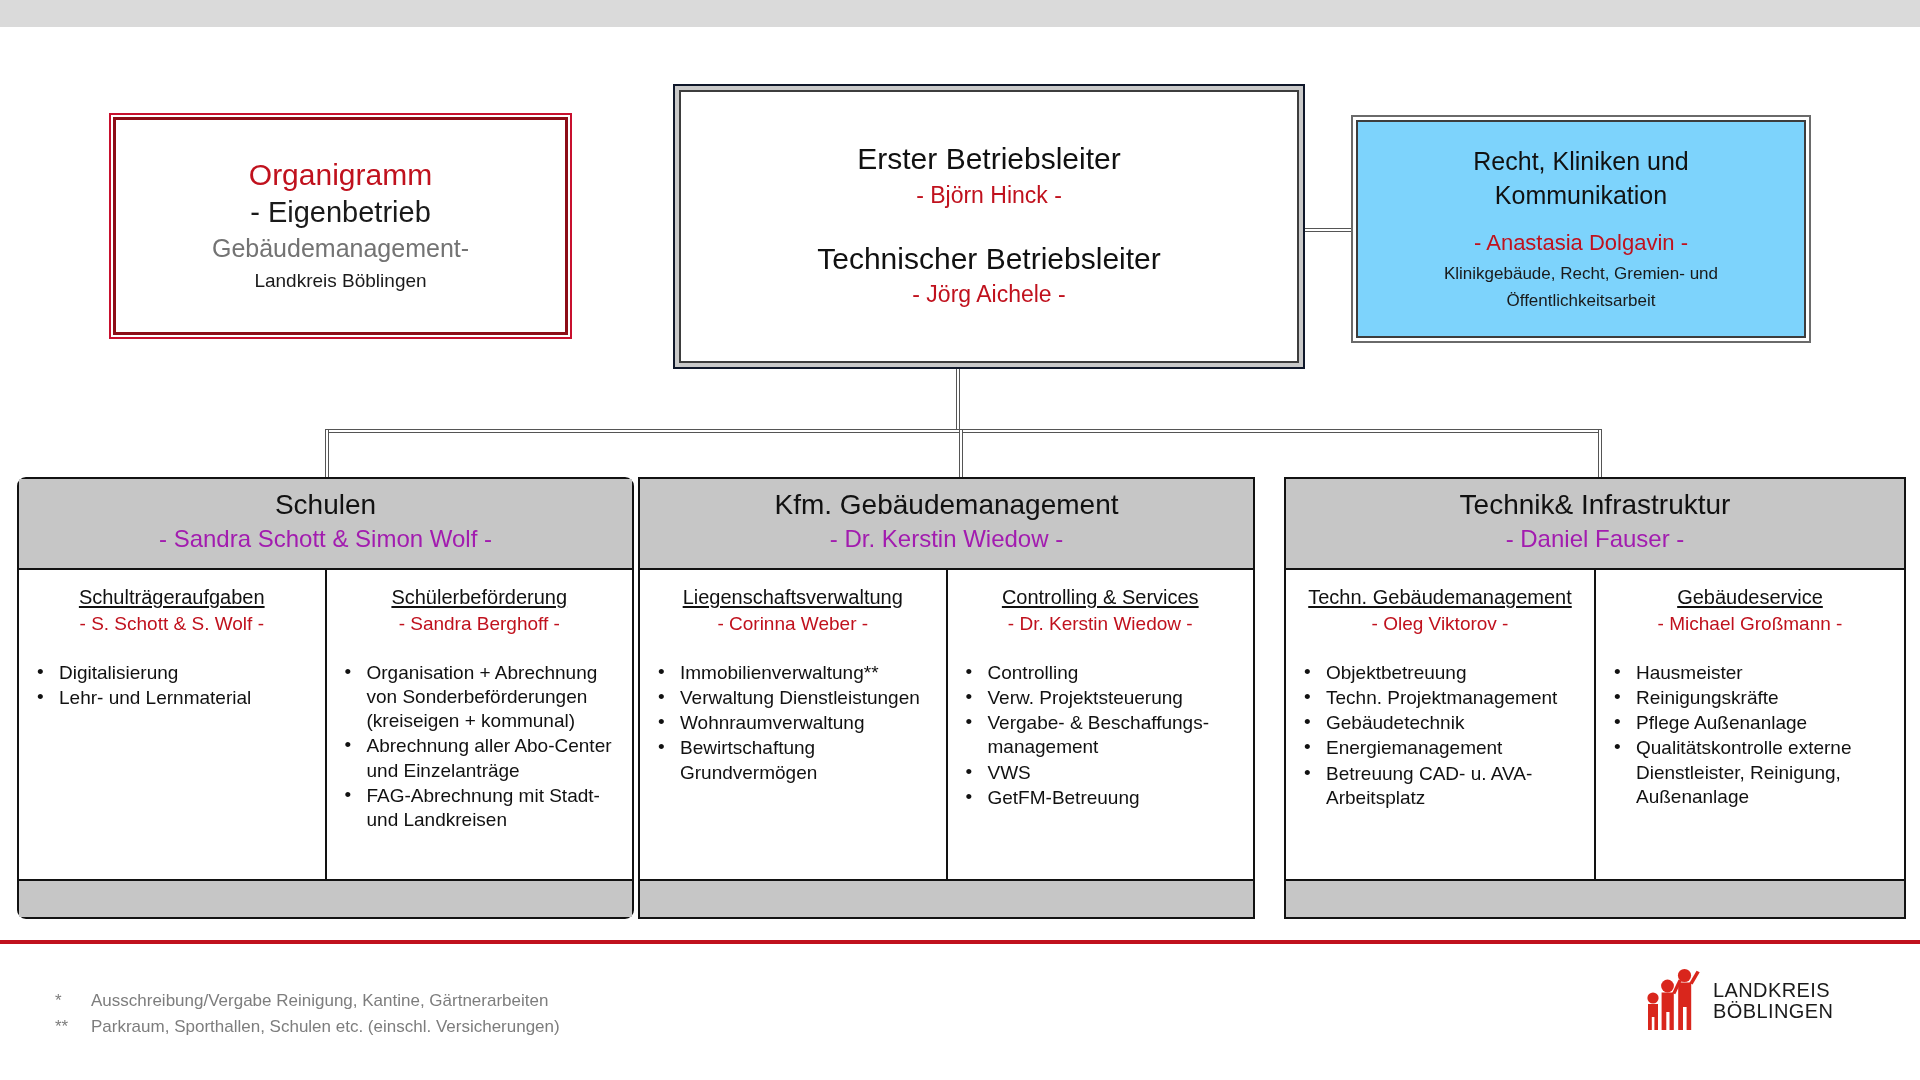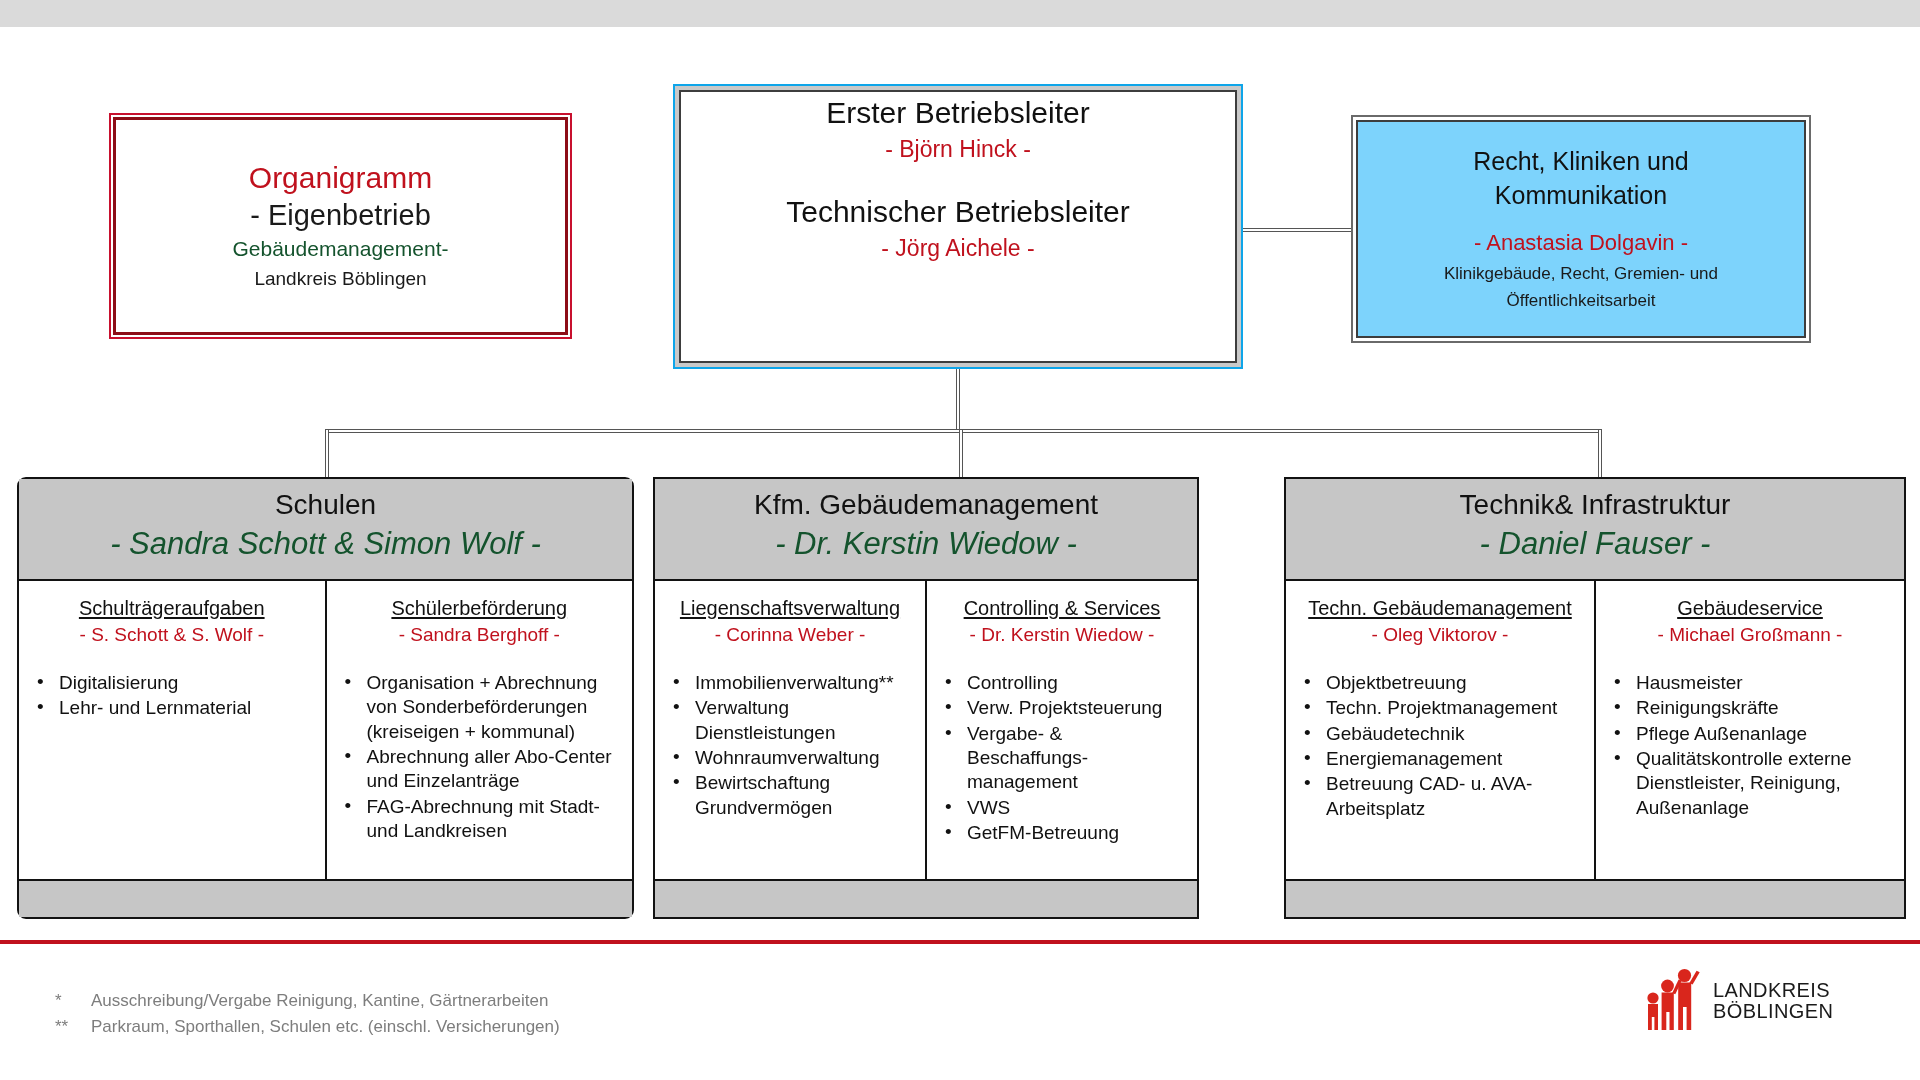--- a/index.html
+++ b/index.html
@@ -25,31 +25,31 @@
     background: #ffffff;
     border: 3px solid #8d0d17;
     outline: 2px solid #c8102e;
     outline-offset: 2px;
     display: flex; flex-direction: column;
     align-items: center; justify-content: center;
     padding: 6px 14px;
   }
   .title-box .t1 { font-size: 30px; color: #c0111d; line-height: 1.30; }
   .title-box .t2 { font-size: 29px; color: #1a1a1a; line-height: 1.30; }
-  .title-box .t3 { font-size: 21px; color: #14532d; line-height: 1.30; }
+  .title-box .t3 { font-size: 25px; color: #737373; line-height: 1.30; }
   .title-box .t4 { font-size: 19px; color: #1a1a1a; line-height: 1.6; margin-top: 2px; }
 
   
   .bl-box {
-    position: absolute; left: 673px; top: 84px; width: 570px; height: 285px;
+    position: absolute; left: 673px; top: 84px; width: 632px; height: 285px;
     background: #ffffff;
-    border: 2px solid #0ea5e9;
+    border: 2px solid #0f172a;
     box-shadow: inset 0 0 0 4px #c9c9c9, inset 0 0 0 6px #3d3d3d;
     display: flex; flex-direction: column;
-    align-items: center; justify-content: flex-start;
+    align-items: center; justify-content: center;
     padding: 8px 18px;
   }
   .bl-box .role  { font-size: 30px; color: #111; line-height: 1.25; }
   .bl-box .pers  { font-size: 23px; color: #c0111d; line-height: 1.55; }
   .bl-box .gap   { height: 26px; }
 
   
   .rk-box {
     position: absolute; left: 1351px; top: 115px; width: 460px; height: 228px;
     background: #7dd3fc;
@@ -69,32 +69,32 @@
   .lv { width: 4px; }
 
   
   .group {
     position: absolute; top: 477px; height: 442px;
     background: #ffffff;
     border: 2px solid #121212;
     display: flex; flex-direction: column;
   }
   .g1 { left: 17px;   width: 617px; border-radius: 9px; }
-  .g2 { left: 653px;  width: 546px; }
+  .g2 { left: 638px;  width: 617px; }
   .g3 { left: 1284px; width: 622px; }
 
   .group-head {
     background: #c6c6c6;
     border-bottom: 2px solid #121212;
     padding: 9px 0 11px;
     text-align: center;
     flex: 0 0 auto;
   }
   .group-head .gname { font-size: 28px; color: #111; line-height: 1.18; }
-  .group-head .glead { font-size: 31px; color: #14532d; line-height: 1.5; font-style: italic; }
+  .group-head .glead { font-size: 24px; color: #a21caf; line-height: 1.5; }
 
   .group-cols { display: flex; flex: 1 1 auto; min-height: 0; }
   .col {
     flex: 1 1 0; padding: 14px 12px 8px 12px;
     display: flex; flex-direction: column;
   }
   .col + .col { border-left: 2px solid #121212; }
   .col .cname { font-size: 20px; color: #111; text-align: center; line-height: 1.3; }
   .col .clead { font-size: 19px; color: #c0111d; text-align: center; line-height: 1.5; }
   .col ul { list-style: none; margin-top: 22px; }

